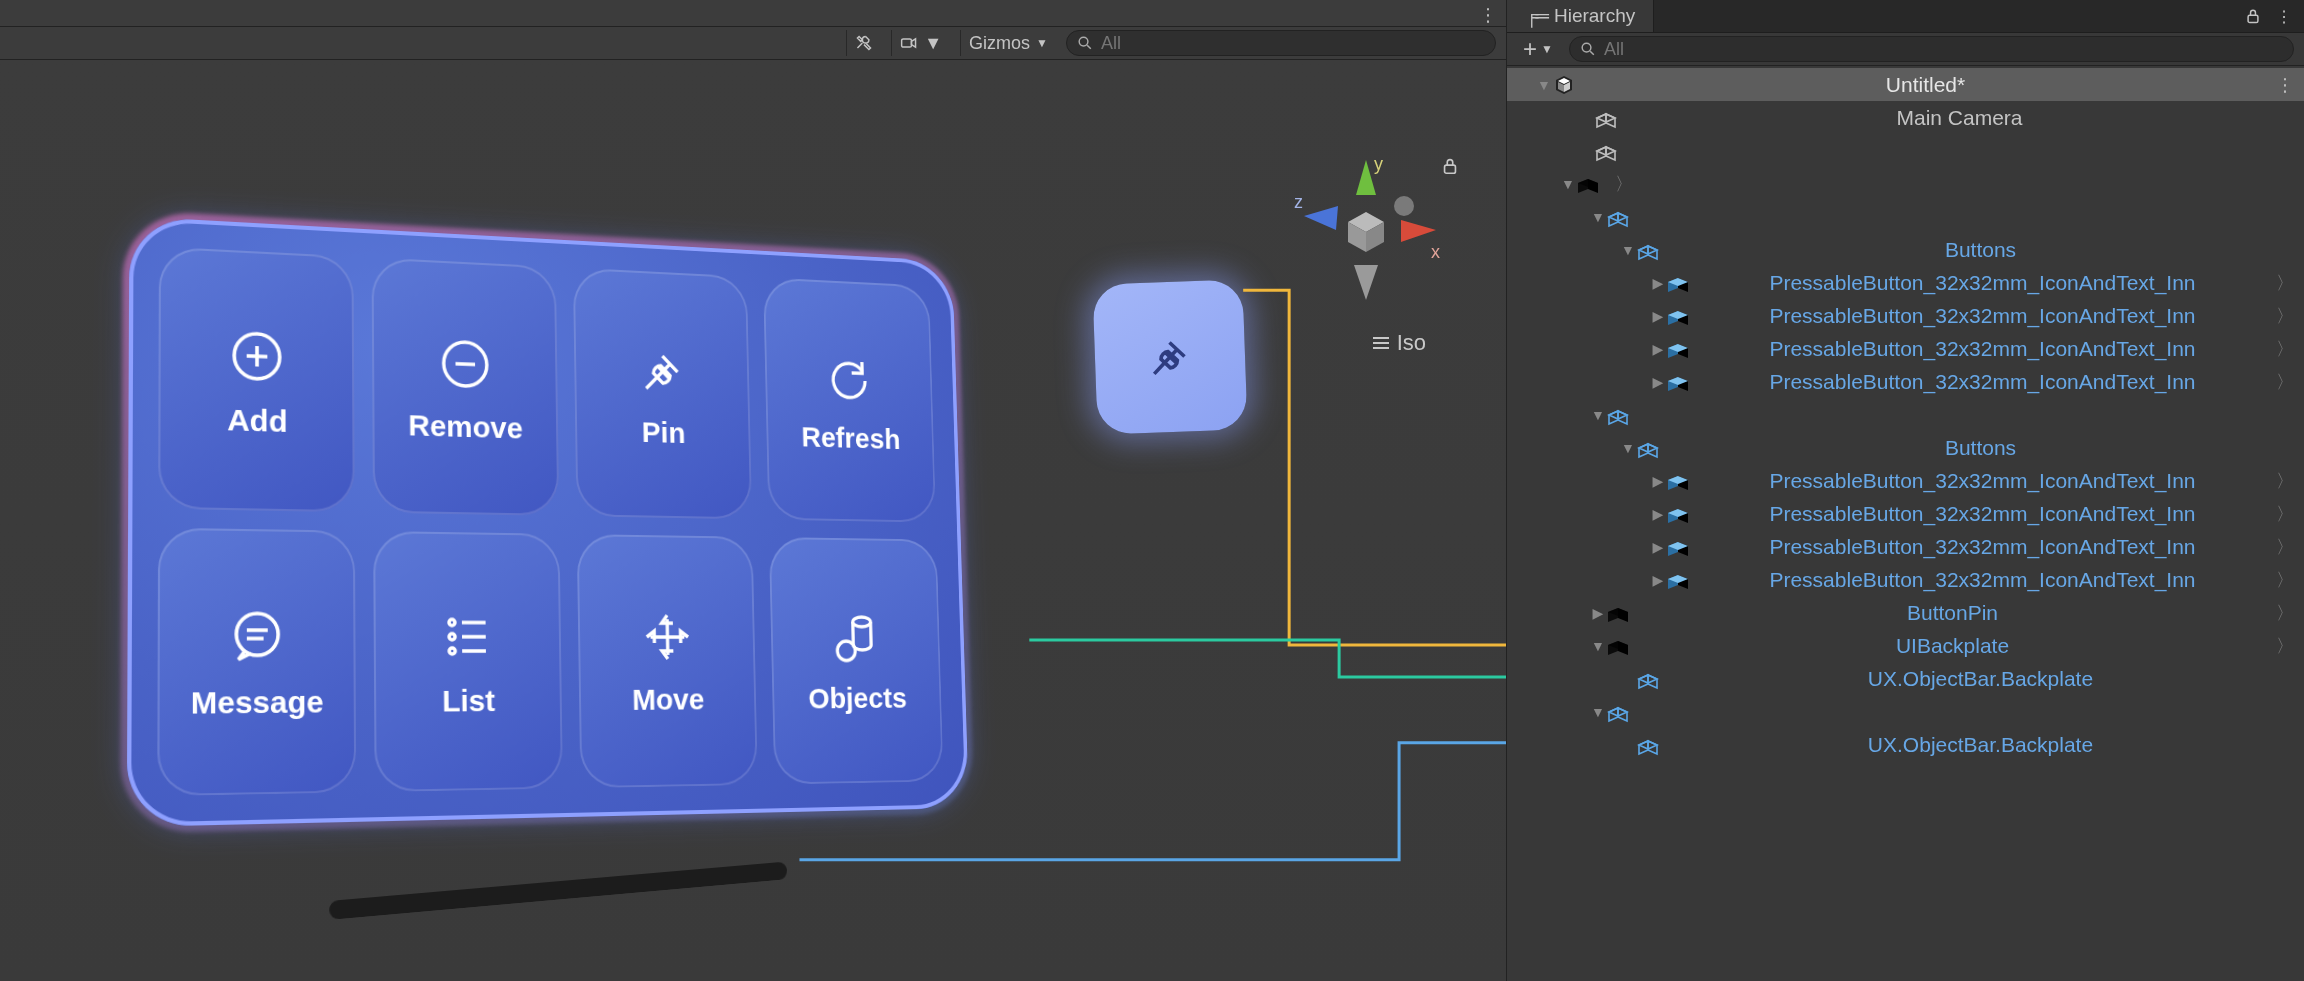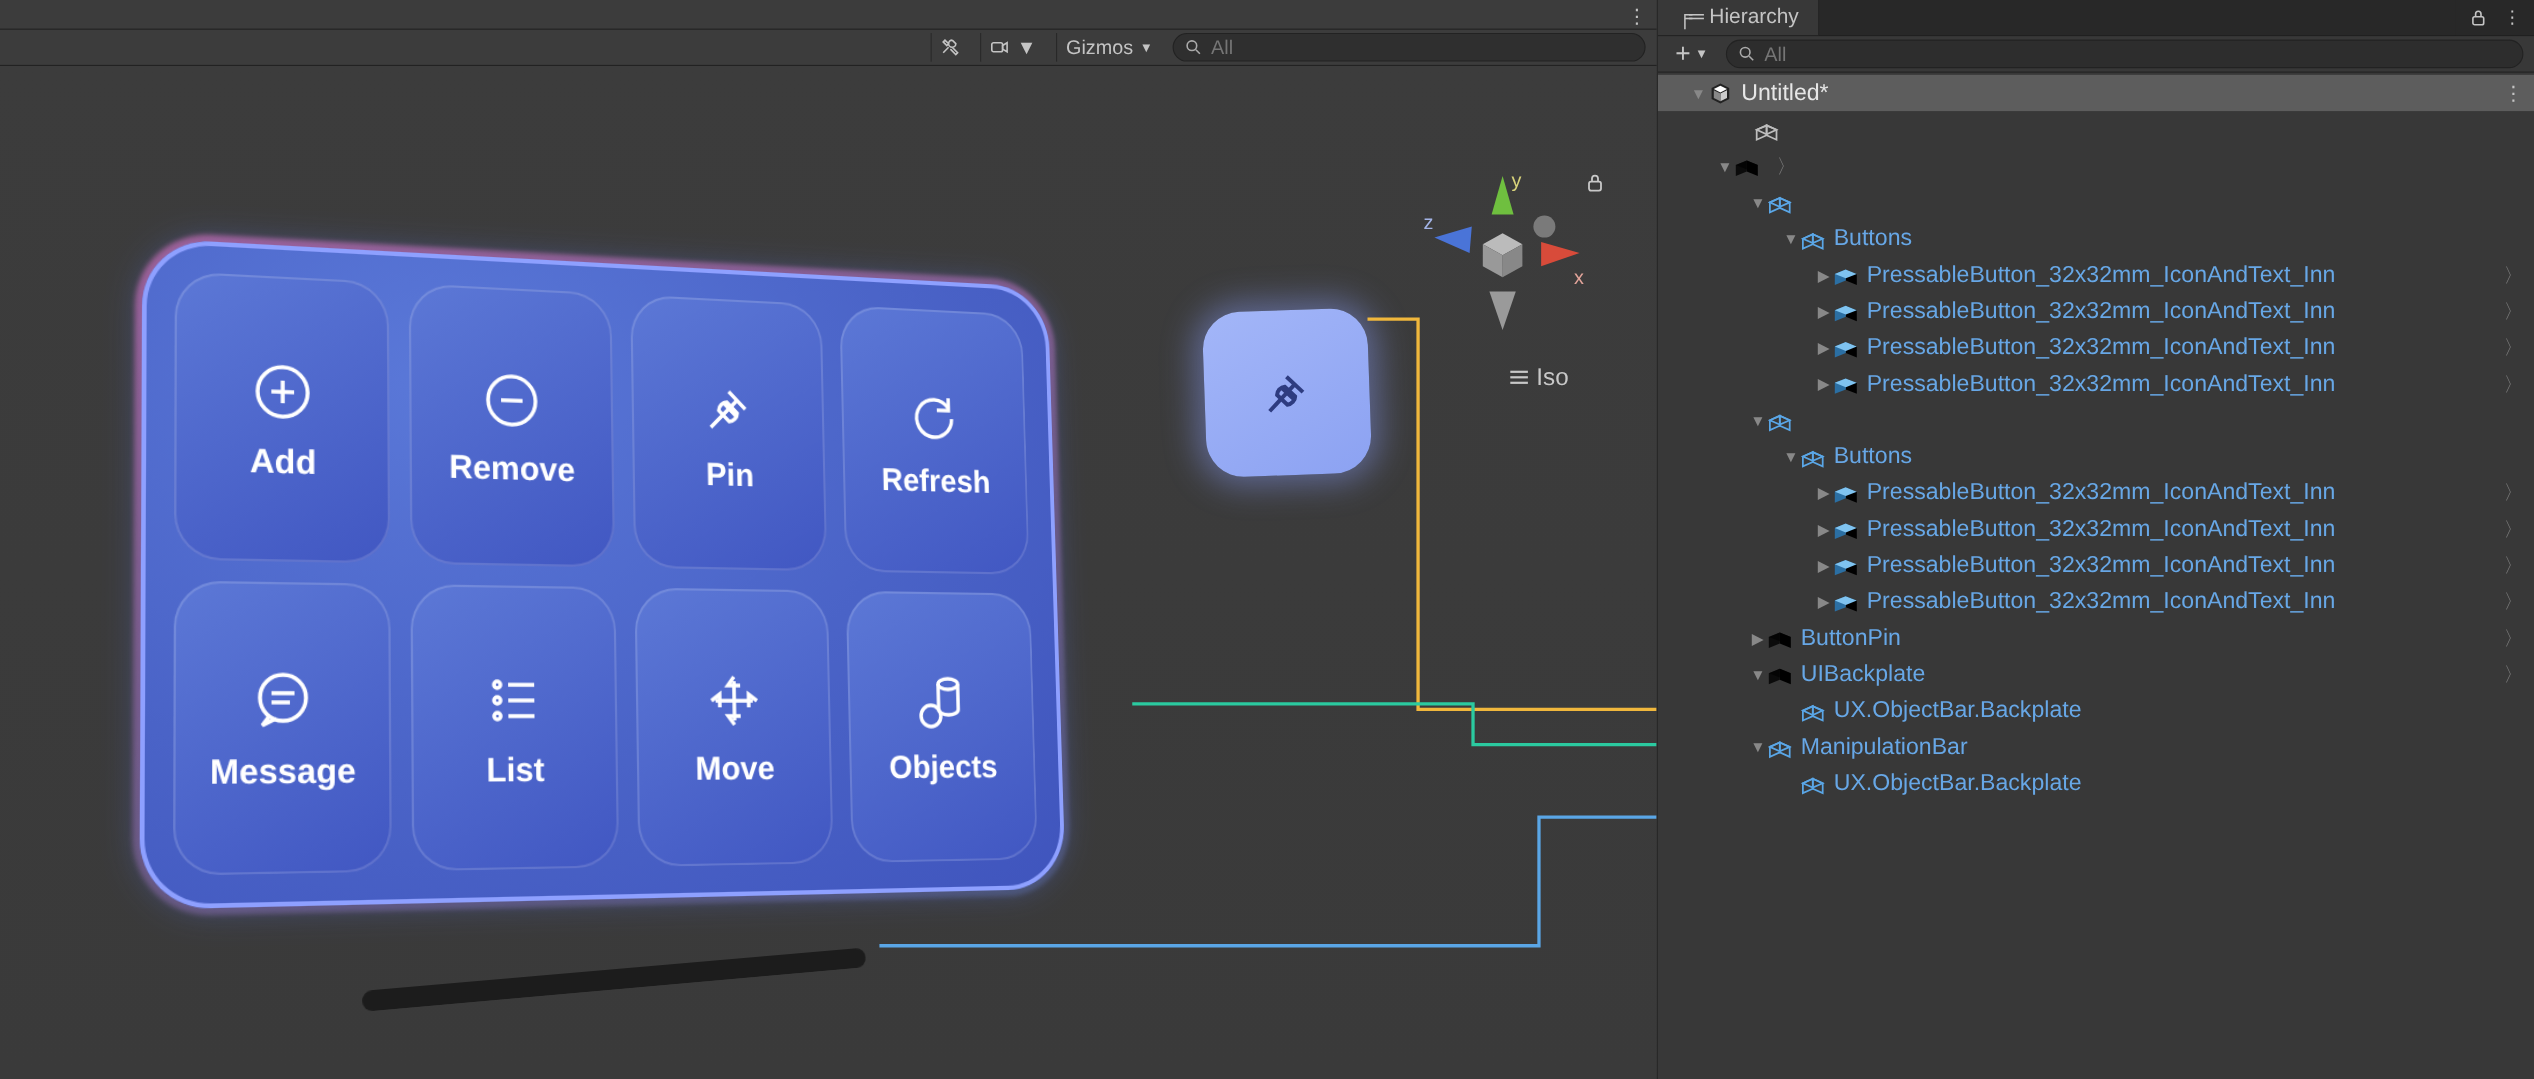--- a/index.html
+++ b/index.html
@@ -249,21 +249,21 @@
     color:#c4c4c4;
     white-space:nowrap;
   }
   .row.scene { background:#5d5d5d; color:#e6e6e6;}
   .row .indent { display:inline-block; }
   .row .tw {
     width:18px; text-align:center; color:#888; font-size:14px;
     display:inline-block;
   }
   .row svg.icon { width:22px; height:22px; margin-right:8px; flex-shrink:0;}
-  .row .name { flex:1; overflow:hidden; text-overflow:ellipsis;}
+  .row .name { flex:1; overflow:hidden; text-overflow:ellipsis;text-align:center;}
   .row .chev { color:#777; font-size:18px; padding-left:8px;}
   .row .vdots { color:#c4c4c4; font-size:18px; padding-left:8px;}
   .blue { color:#67a7e6; }
 
 </style>
 </head>
 <body>
 
 <svg width="0" height="0" style="position:absolute">
   <defs>
@@ -525,20 +525,28 @@
         <span class="name">Untitled*</span>
         <span class="vdots">⋮</span>
       </div>
 
       <div class="row go">
         <span class="indent" style="width:70px"></span>
           <span class="tw"></span>
         <svg class="icon" viewBox="0 0 22 22">
             <use href="#i-cube-outline" stroke="#bdbdbd"></use>
           </svg>
+        <span class="name">Main Camera</span>
+      </div>
+      <div class="row go">
+        <span class="indent" style="width:70px"></span>
+          <span class="tw"></span>
+        <svg class="icon" viewBox="0 0 22 22">
+            <use href="#i-cube-outline" stroke="#bdbdbd"></use>
+          </svg>
       </div>
 
       <div class="row prefab">
         <span class="indent" style="width:52px"></span>
         <span class="tw">▼</span>
         <svg class="icon" viewBox="0 0 22 22">
             <use href="#i-cube-prefab"></use>
           </svg>
         <span class="chev">〉</span>
       </div>
@@ -672,21 +680,20 @@
             <use href="#i-cube-outline" stroke="#5aa6e6"></use>
           </svg>
         <span class="name blue">UX.ObjectBar.Backplate</span>
       </div>
       <div class="row prefab">
         <span class="indent" style="width:82px"></span>
         <span class="tw">▼</span>
         <svg class="icon" viewBox="0 0 22 22">
             <use href="#i-cube-outline" stroke="#5aa6e6"></use>
           </svg>
-        <span class="name blue">ManipulationBar</span>
       </div>
       <div class="row prefab">
         <span class="indent" style="width:112px"></span>
           <span class="tw"></span>
         <svg class="icon" viewBox="0 0 22 22">
             <use href="#i-cube-outline" stroke="#5aa6e6"></use>
           </svg>
         <span class="name blue">UX.ObjectBar.Backplate</span>
       </div>
 

